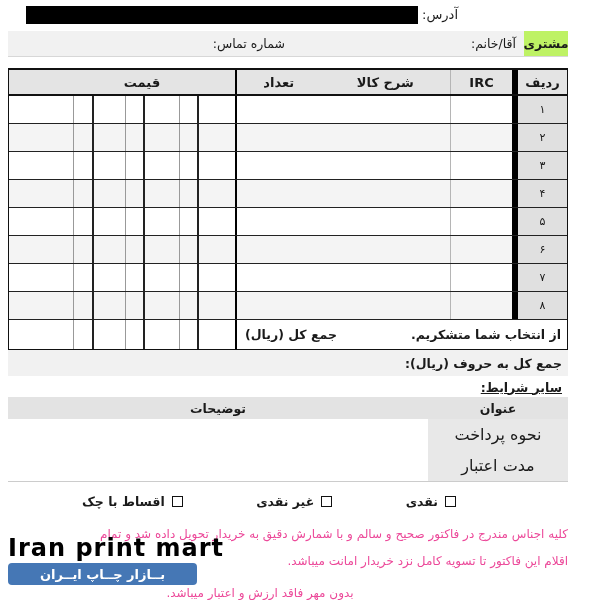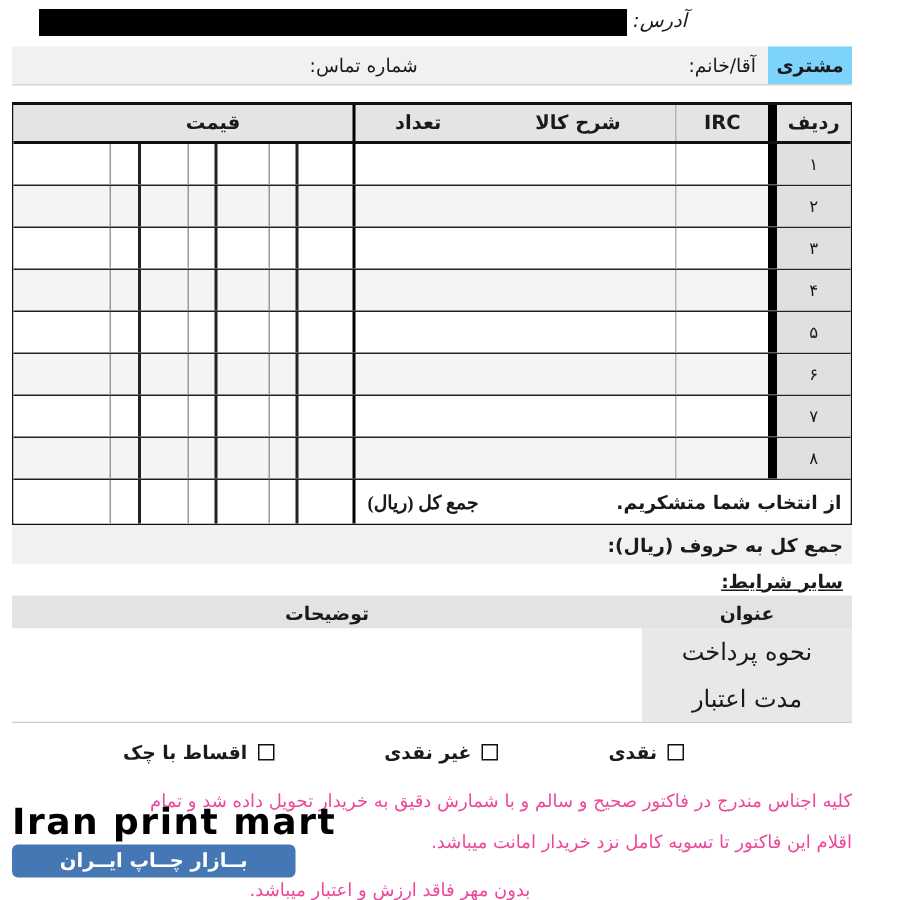--- a/index.html
+++ b/index.html
@@ -3,26 +3,26 @@
 <meta charset="utf-8">
 <style>
   * { margin:0; padding:0; box-sizing:border-box; }
   html,body { width:600px; height:600px; background:#fff; overflow:hidden; }
   body { font-family:"DejaVu Sans", sans-serif; color:#1a1a1a; direction:rtl; }
   .page { position:relative; width:600px; height:600px; background:#fff; }
   .abs { position:absolute; left:8px; width:560px; }
 
   
   .address-row { top:4px; height:21px; display:flex; align-items:center; direction:rtl; padding-right:110px; }
-  .address-label { font-size:13px; padding-left:4px; white-space:nowrap;font-style:italic; }
+  .address-label { font-size:13px; padding-left:4px; white-space:nowrap; }
   .address-bar { flex:1; height:18px; background:#000; margin-left:18px; }
 
   
   .customer-row { top:31px; height:26px; background:#f1f1f1; display:flex; direction:rtl; align-items:center; font-size:12.5px; border-bottom:1px solid #d7d7d7; }
-  .customer-cell { background:#7dd3fc; width:56px; height:100%; display:flex; align-items:center; justify-content:center; font-weight:bold; }
+  .customer-cell { background:#bef264; width:44px; height:100%; display:flex; align-items:center; justify-content:center; font-weight:bold; }
   .name-label { padding:0 8px; }
   .spacer1 { flex:1; } .spacer2 { flex:1.15; }
   .phone-label { white-space:nowrap; }
 
   
   .items-table { top:68px; border:1px solid #111; border-top:2px solid #111; border-bottom:2px solid #111; }
   .trow { display:flex; direction:rtl; height:28px; border-bottom:1px solid #222; background:#fff; }
   .trow.alt { background:#f4f4f4; }
   .trow.header { height:26px; background:#e4e4e4; font-weight:bold; font-size:13px; border-bottom:2px solid #111; }
   .col-radif { width:55px; display:flex; align-items:center; justify-content:center; background:#e0e0e0; border-left:6px solid #000000; font-size:11px; }
@@ -36,21 +36,21 @@
   .pcell { height:100%; }
   .pc1 { width:40px; } .pc2 { width:18px; } .pc3 { width:38px; } .pc4 { width:19px; }
   .pc5 { width:34px; } .pc6 { width:20px; } .pc7 { width:25px; }
   .sep-d { border-left:2px solid #222; }
   .sep-l { border-left:1px solid #999; }
 
   
   .trow.total { height:29px; border-bottom:none; background:#fff; font-size:12.5px; }
   .total-right { flex:1; display:flex; direction:rtl; align-items:center; border-left:2px solid #000; font-weight:600; }
   .thanks { padding-right:6px;text-align:center; }
-  .total-label { padding-left:8px;font-family:Liberation Serif, serif; }
+  .total-label { padding-left:8px; }
 
   
   .words-row { top:350px; height:26px; background:#f1f1f1; display:flex; align-items:center; direction:rtl; font-size:12.5px; font-weight:600; padding-right:6px; }
   .other-terms { top:378px; height:18px; display:flex; align-items:center; direction:rtl; font-size:12.5px; font-weight:600; padding-right:6px;text-decoration:underline; }
 
   
   .terms { top:397px; border-bottom:1px solid #ccc; }
   .terms-header { display:flex; direction:rtl; height:22px; background:#e3e3e3; font-size:12.5px; font-weight:bold; }
   .terms-title-col { width:140px; display:flex; align-items:center; justify-content:center; }
   .terms-desc-col { flex:1; display:flex; align-items:center; justify-content:center; }

